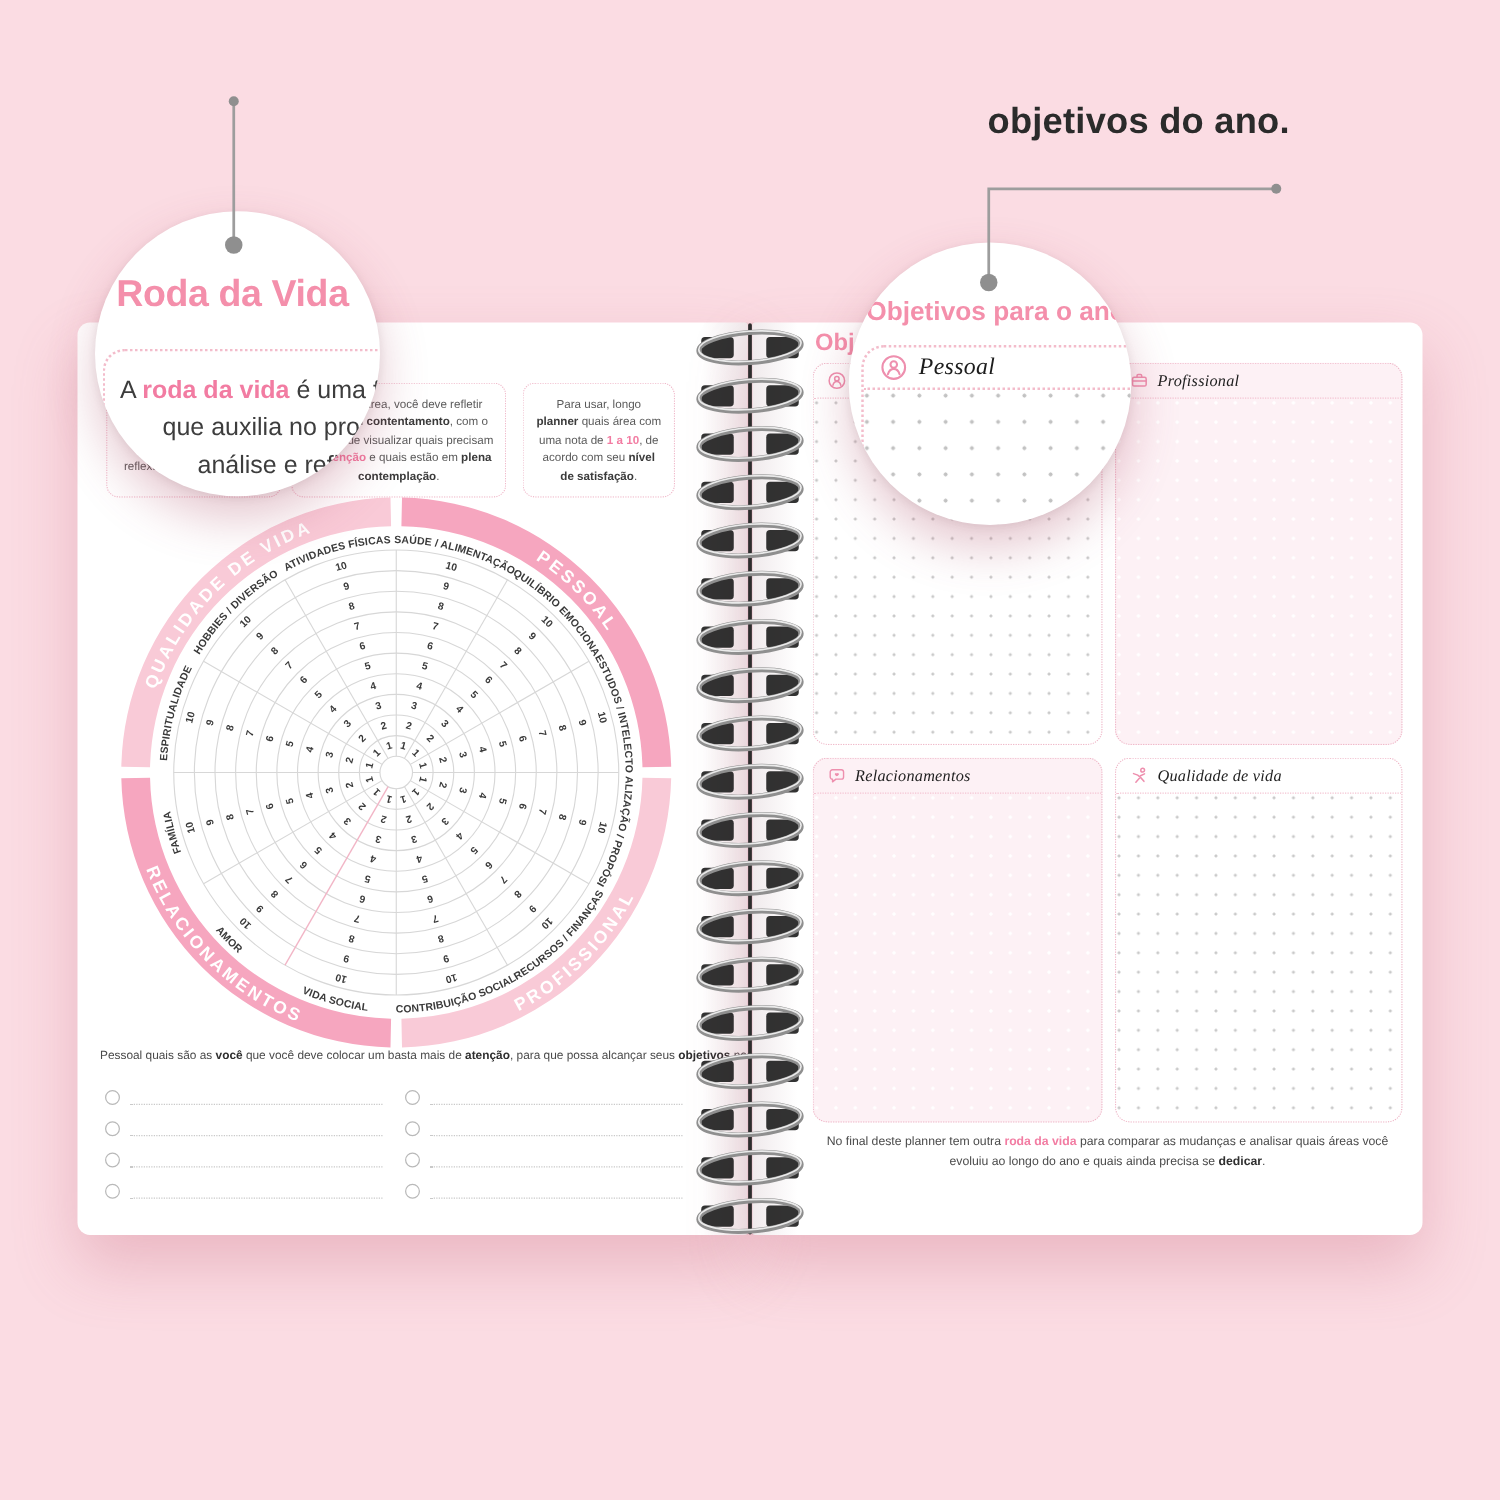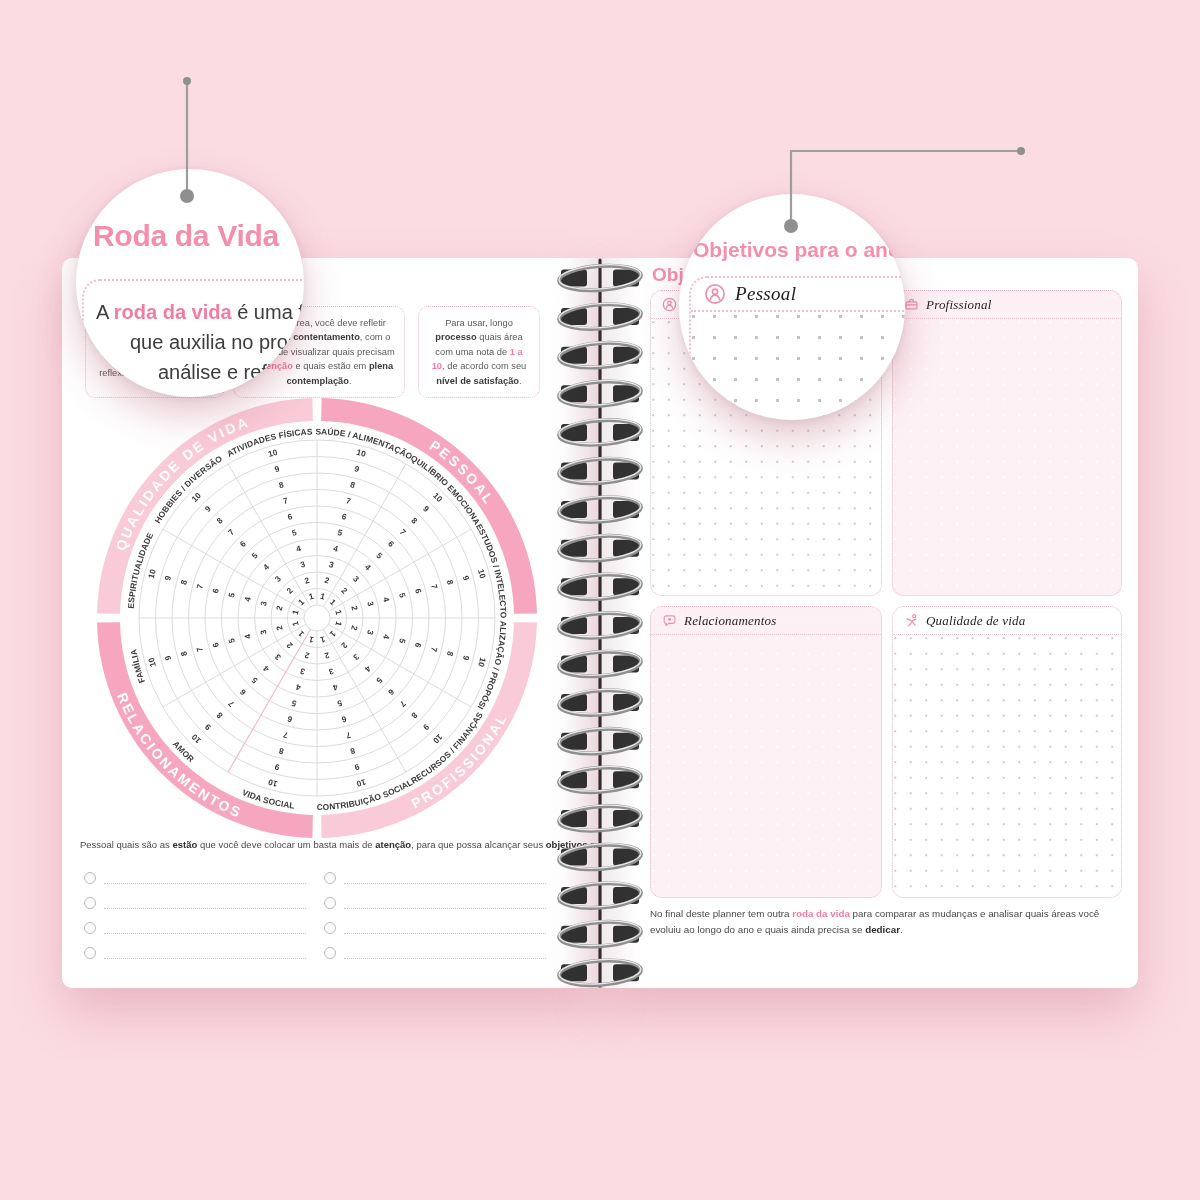--- a/index.html
+++ b/index.html
@@ -53,21 +53,21 @@
   .gb-pessoal{left:48px;top:32px;width:232px;height:306px}
   .gb-profissional{left:290px;top:32px;width:230px;height:306px}
   .gb-relacionamentos{left:48px;top:348px;width:232px;height:292px}
   .gb-qualidade{left:290px;top:348px;width:230px;height:292px}
   .goal-head{height:28px;display:flex;align-items:center;gap:7px;padding:0 11px;border-bottom:1.5px dotted #f3c3d2}
   .gicon{width:15px;height:15px;flex:0 0 auto;display:inline-flex}
   .glabel{font-family:"Liberation Serif",serif;font-style:italic;font-size:13px;color:#1f1f1f;letter-spacing:.2px}
   .goal-body{position:absolute;left:0;right:0;top:29px;bottom:0}
   .dots .goal-body{background-image:radial-gradient(circle,#c9c9c9 1px,transparent 1.4px);background-size:15.5px 15.5px;background-position:10px 10px}
   .pinkfill .goal-body{background-image:radial-gradient(circle,#ffffff 1.1px,transparent 1.5px);background-size:15.5px 15.5px;background-position:10px 10px}
-  .caption{position:absolute;left:48px;top:648px;width:472px;text-align:left;font-size:9.8px;line-height:1.6;color:#4a4a4a}
+  .caption{position:absolute;left:48px;top:648px;width:472px;text-align:center;font-size:9.8px;line-height:1.6;color:#4a4a4a}
   .caption b{color:#2f2f2f}
 
   
   .spiral-svg{position:absolute;left:545px;top:250px;width:110px;height:745px;z-index:10}
 
   
   .magnifier{position:absolute;border-radius:50%;background:#fff;overflow:hidden;z-index:25;box-shadow:0 18px 38px rgba(170,70,95,.30),0 2px 8px rgba(0,0,0,.08)}
   .mag-left{left:76px;top:169px;width:228px;height:228px}
   .mag-right{left:679px;top:194px;width:226px;height:226px}
   .mag-title{position:absolute;font-weight:700;color:#f48fab;white-space:nowrap}
@@ -83,33 +83,34 @@
   .mag-gicon{width:22px;height:22px;display:inline-flex}
   .mag-glabel{font-family:"Liberation Serif",serif;font-style:italic;font-size:19px;color:#1c1c1c;letter-spacing:.3px}
   .mag-dots{position:absolute;left:0;right:0;top:36px;bottom:0;background-image:radial-gradient(circle,#c2c2c2 1.4px,transparent 1.8px);background-size:21px 21px;background-position:13px 13px}
 </style>
 </head>
 <body>
 
 <div class="stage">
 
   <div class="ann ann-right">
+    <div>objetivos do ano.</div>
   </div>
 
   <div class="page page-left">
     <div class="page-title">Roda da Vida</div>
 
     <div class="info-box ib1">
       <div><span>A </span><span class="pink-t">roda da vida</span><span> é uma ferramenta que auxilia no processo de análise e reflexão das áreas da vida.</span></div>
     </div>
     <div class="info-box ib2">
       <div><span>Em cada área, você deve refletir qual o seu </span><b>contentamento</b><span>, com o objetivo de visualizar quais precisam de </span><span class="pink-t">atenção</span><span> e quais estão em </span><b>plena contemplação</b><span>.</span></div>
     </div>
     <div class="info-box ib3">
-      <div><span>Para usar, longo </span><b>processo</b><span> quais área com uma nota de </span><span class="pink-t">1 a 10</span><span>, de acordo com seu </span><b>nível de satisfação</b><span>.</span></div>
+      <div><span>Para usar, longo </span><b>planner</b><span> quais área com uma nota de </span><span class="pink-t">1 a 10</span><span>, de acordo com seu </span><b>nível de satisfação</b><span>.</span></div>
     </div>
 
     <svg id="wheel-svg" class="wheel-svg" viewBox="0 0 450 450">
         <defs>
           <path id="qarc0" d="M 246.98 22.69 A 203.5 203.5 0 0 1 427.31 203.02" fill="none"></path>
           <path id="qarc1" d="M 248.17 438.25 A 214.5 214.5 0 0 0 438.25 248.17" fill="none"></path>
           <path id="qarc2" d="M 11.75 248.17 A 214.5 214.5 0 0 0 201.83 438.25" fill="none"></path>
           <path id="qarc3" d="M 22.69 203.02 A 203.5 203.5 0 0 1 203.02 22.69" fill="none"></path>
           <path id="sarc0" d="M 225.96 41.5 A 183.5 183.5 0 0 1 315.92 65.61" fill="none"></path>
           <path id="sarc1" d="M 317.58 66.57 A 183.5 183.5 0 0 1 383.43 132.42" fill="none"></path>
@@ -282,21 +283,21 @@
         <text x="206.49" y="155.94" text-anchor="middle" dominant-baseline="central" class="wn" transform="rotate(345 206.49 155.94)">4</text>
         <text x="202.22" y="140" text-anchor="middle" dominant-baseline="central" class="wn" transform="rotate(345 202.22 140)">5</text>
         <text x="197.95" y="124.06" text-anchor="middle" dominant-baseline="central" class="wn" transform="rotate(345 197.95 124.06)">6</text>
         <text x="193.68" y="108.12" text-anchor="middle" dominant-baseline="central" class="wn" transform="rotate(345 193.68 108.12)">7</text>
         <text x="189.41" y="92.19" text-anchor="middle" dominant-baseline="central" class="wn" transform="rotate(345 189.41 92.19)">8</text>
         <text x="185.14" y="76.25" text-anchor="middle" dominant-baseline="central" class="wn" transform="rotate(345 185.14 76.25)">9</text>
         <text x="180.87" y="60.31" text-anchor="middle" dominant-baseline="central" class="wn" transform="rotate(345 180.87 60.31)">10</text>
         <text text-anchor="middle" class="ws"><textPath startOffset="50%" href="#sarc11" xlink:href="#sarc11">ATIVIDADES FÍSICAS</textPath></text>
       </svg>
 
-    <div class="defina"><span>Pessoal quais são as </span><b>estão</b><span> que você deve colocar um basta mais de </span><b>atenção</b><span>, para que possa alcançar seus </span><b>objetivos</b><span> neste ano.</span></div>
+    <div class="defina"><span>Pessoal quais são as </span><b>você</b><span> que você deve colocar um basta mais de </span><b>atenção</b><span>, para que possa alcançar seus </span><b>objetivos</b><span> neste ano.</span></div>
 
     <div class="fill-lines">
       <div class="fill-line">
           <span class="bullet"></span>
           <span class="dotline"></span>
         </div>
       <div class="fill-line">
           <span class="bullet"></span>
           <span class="dotline"></span>
         </div>

